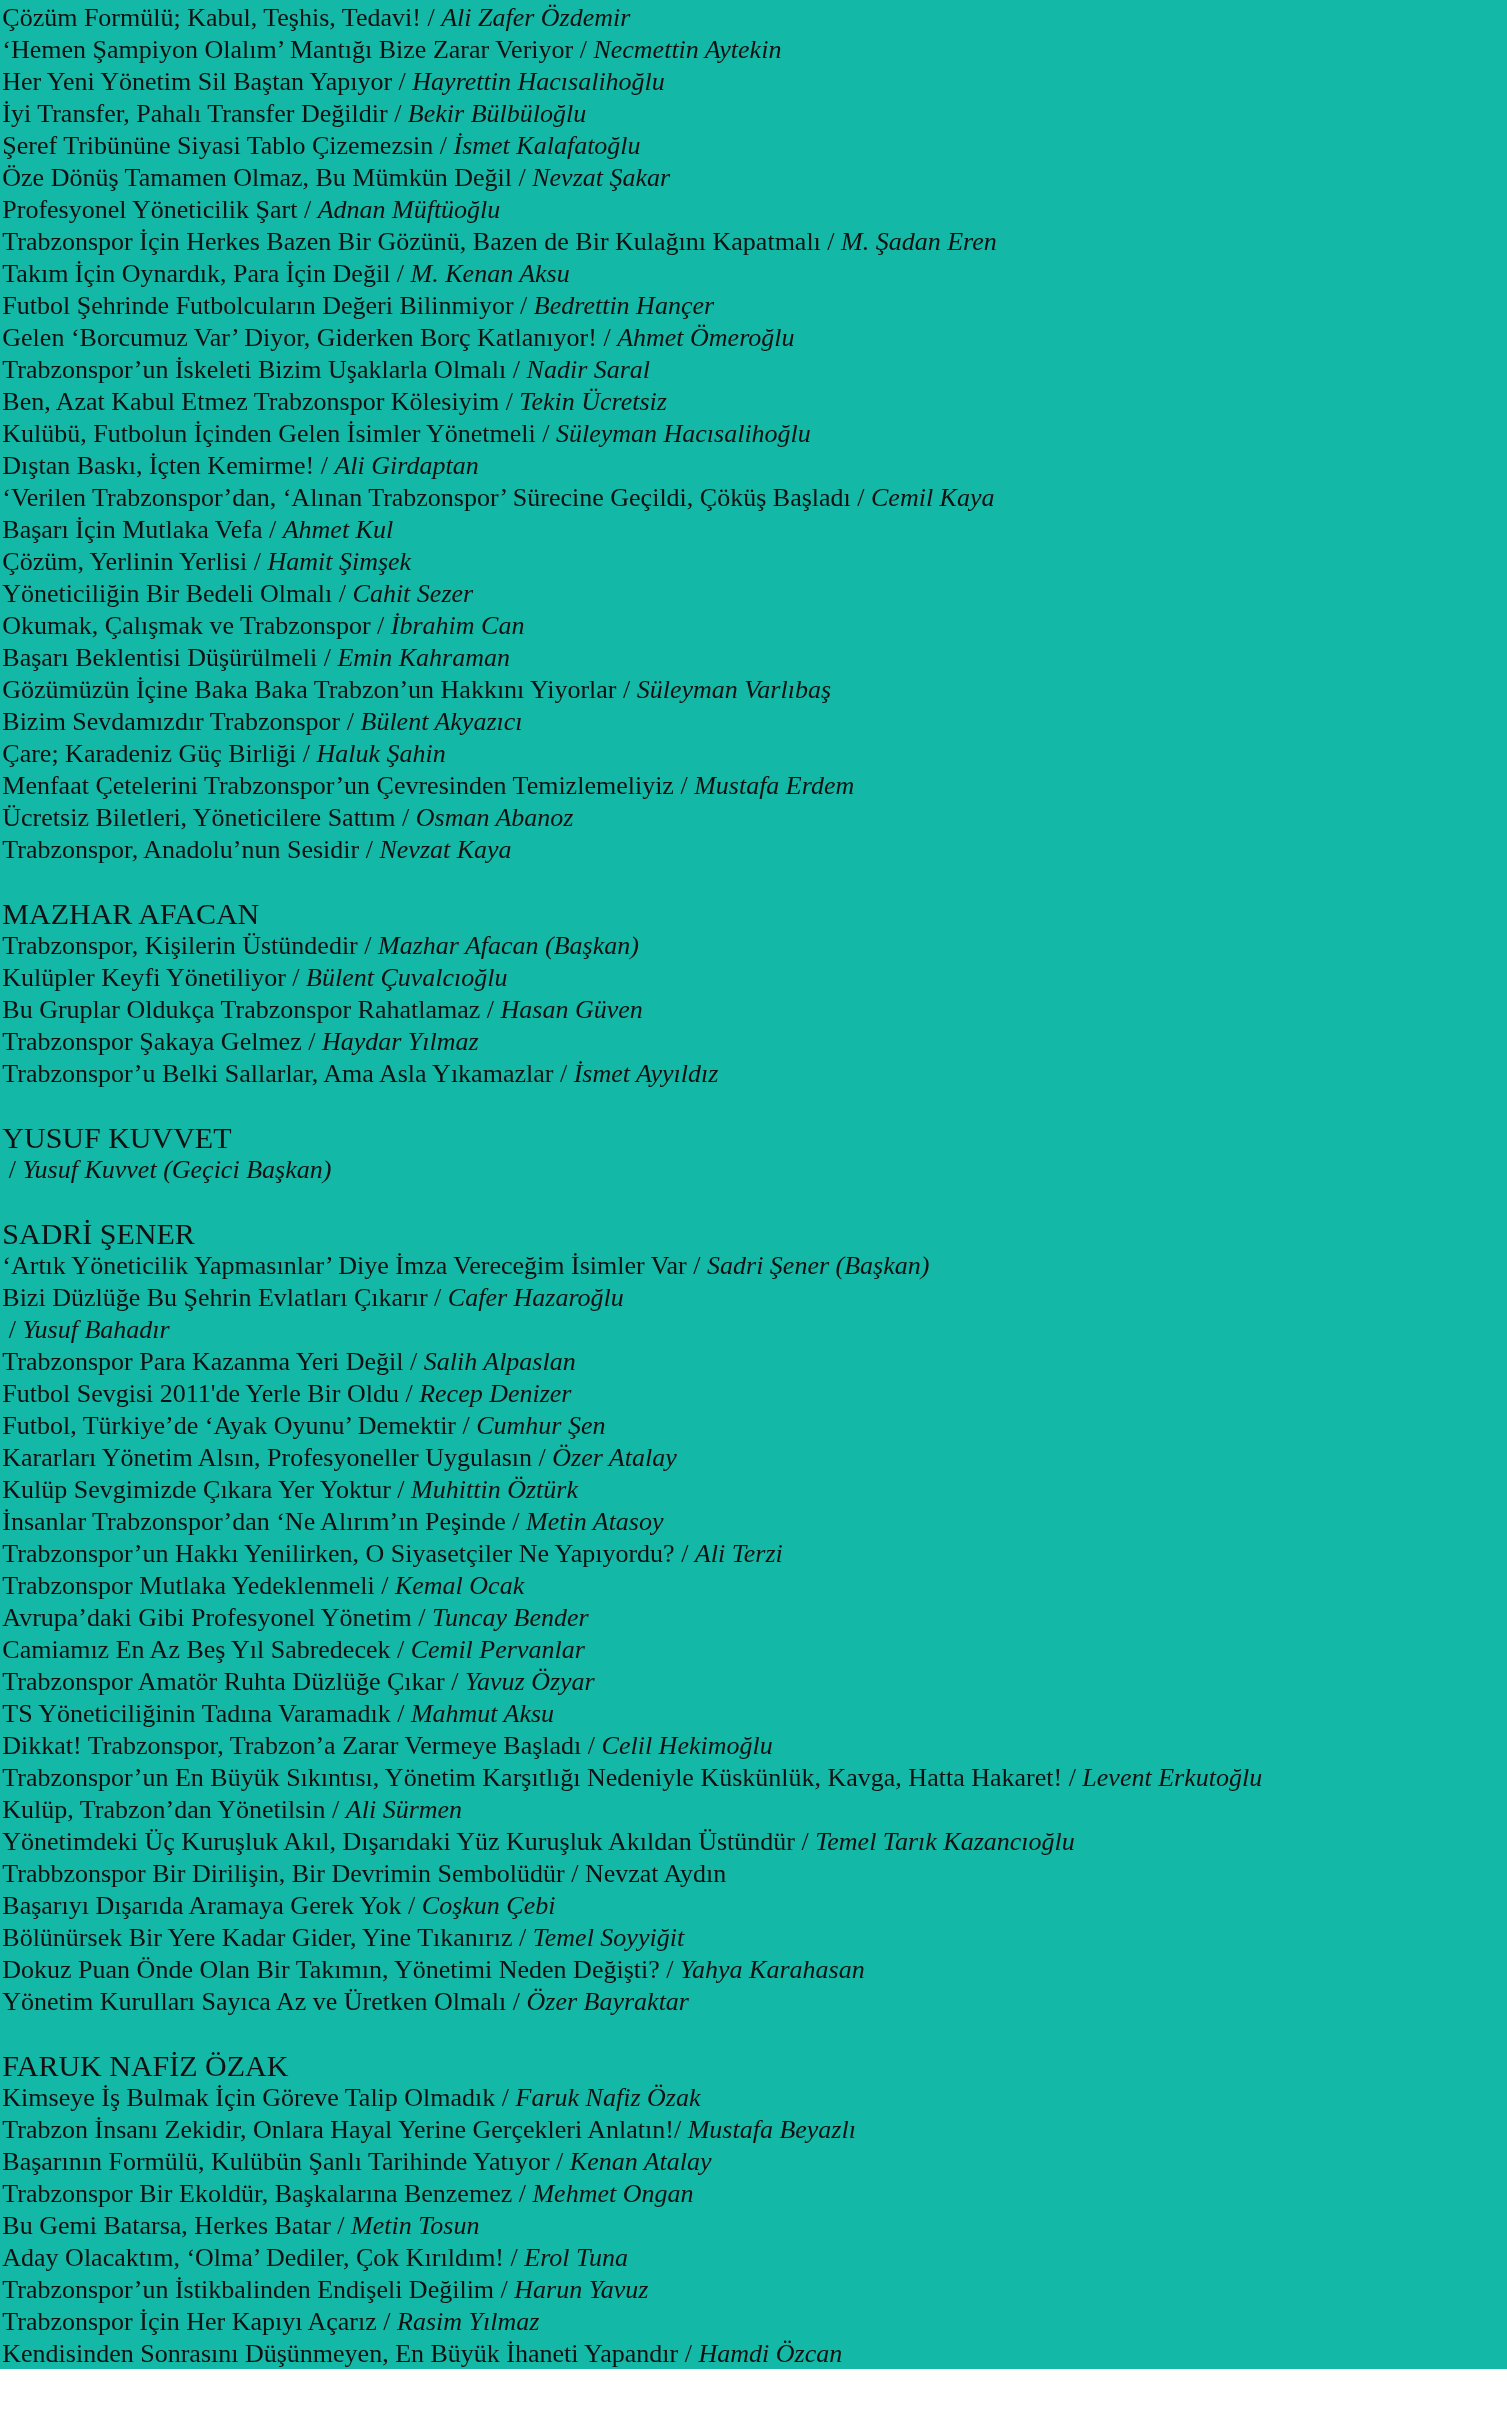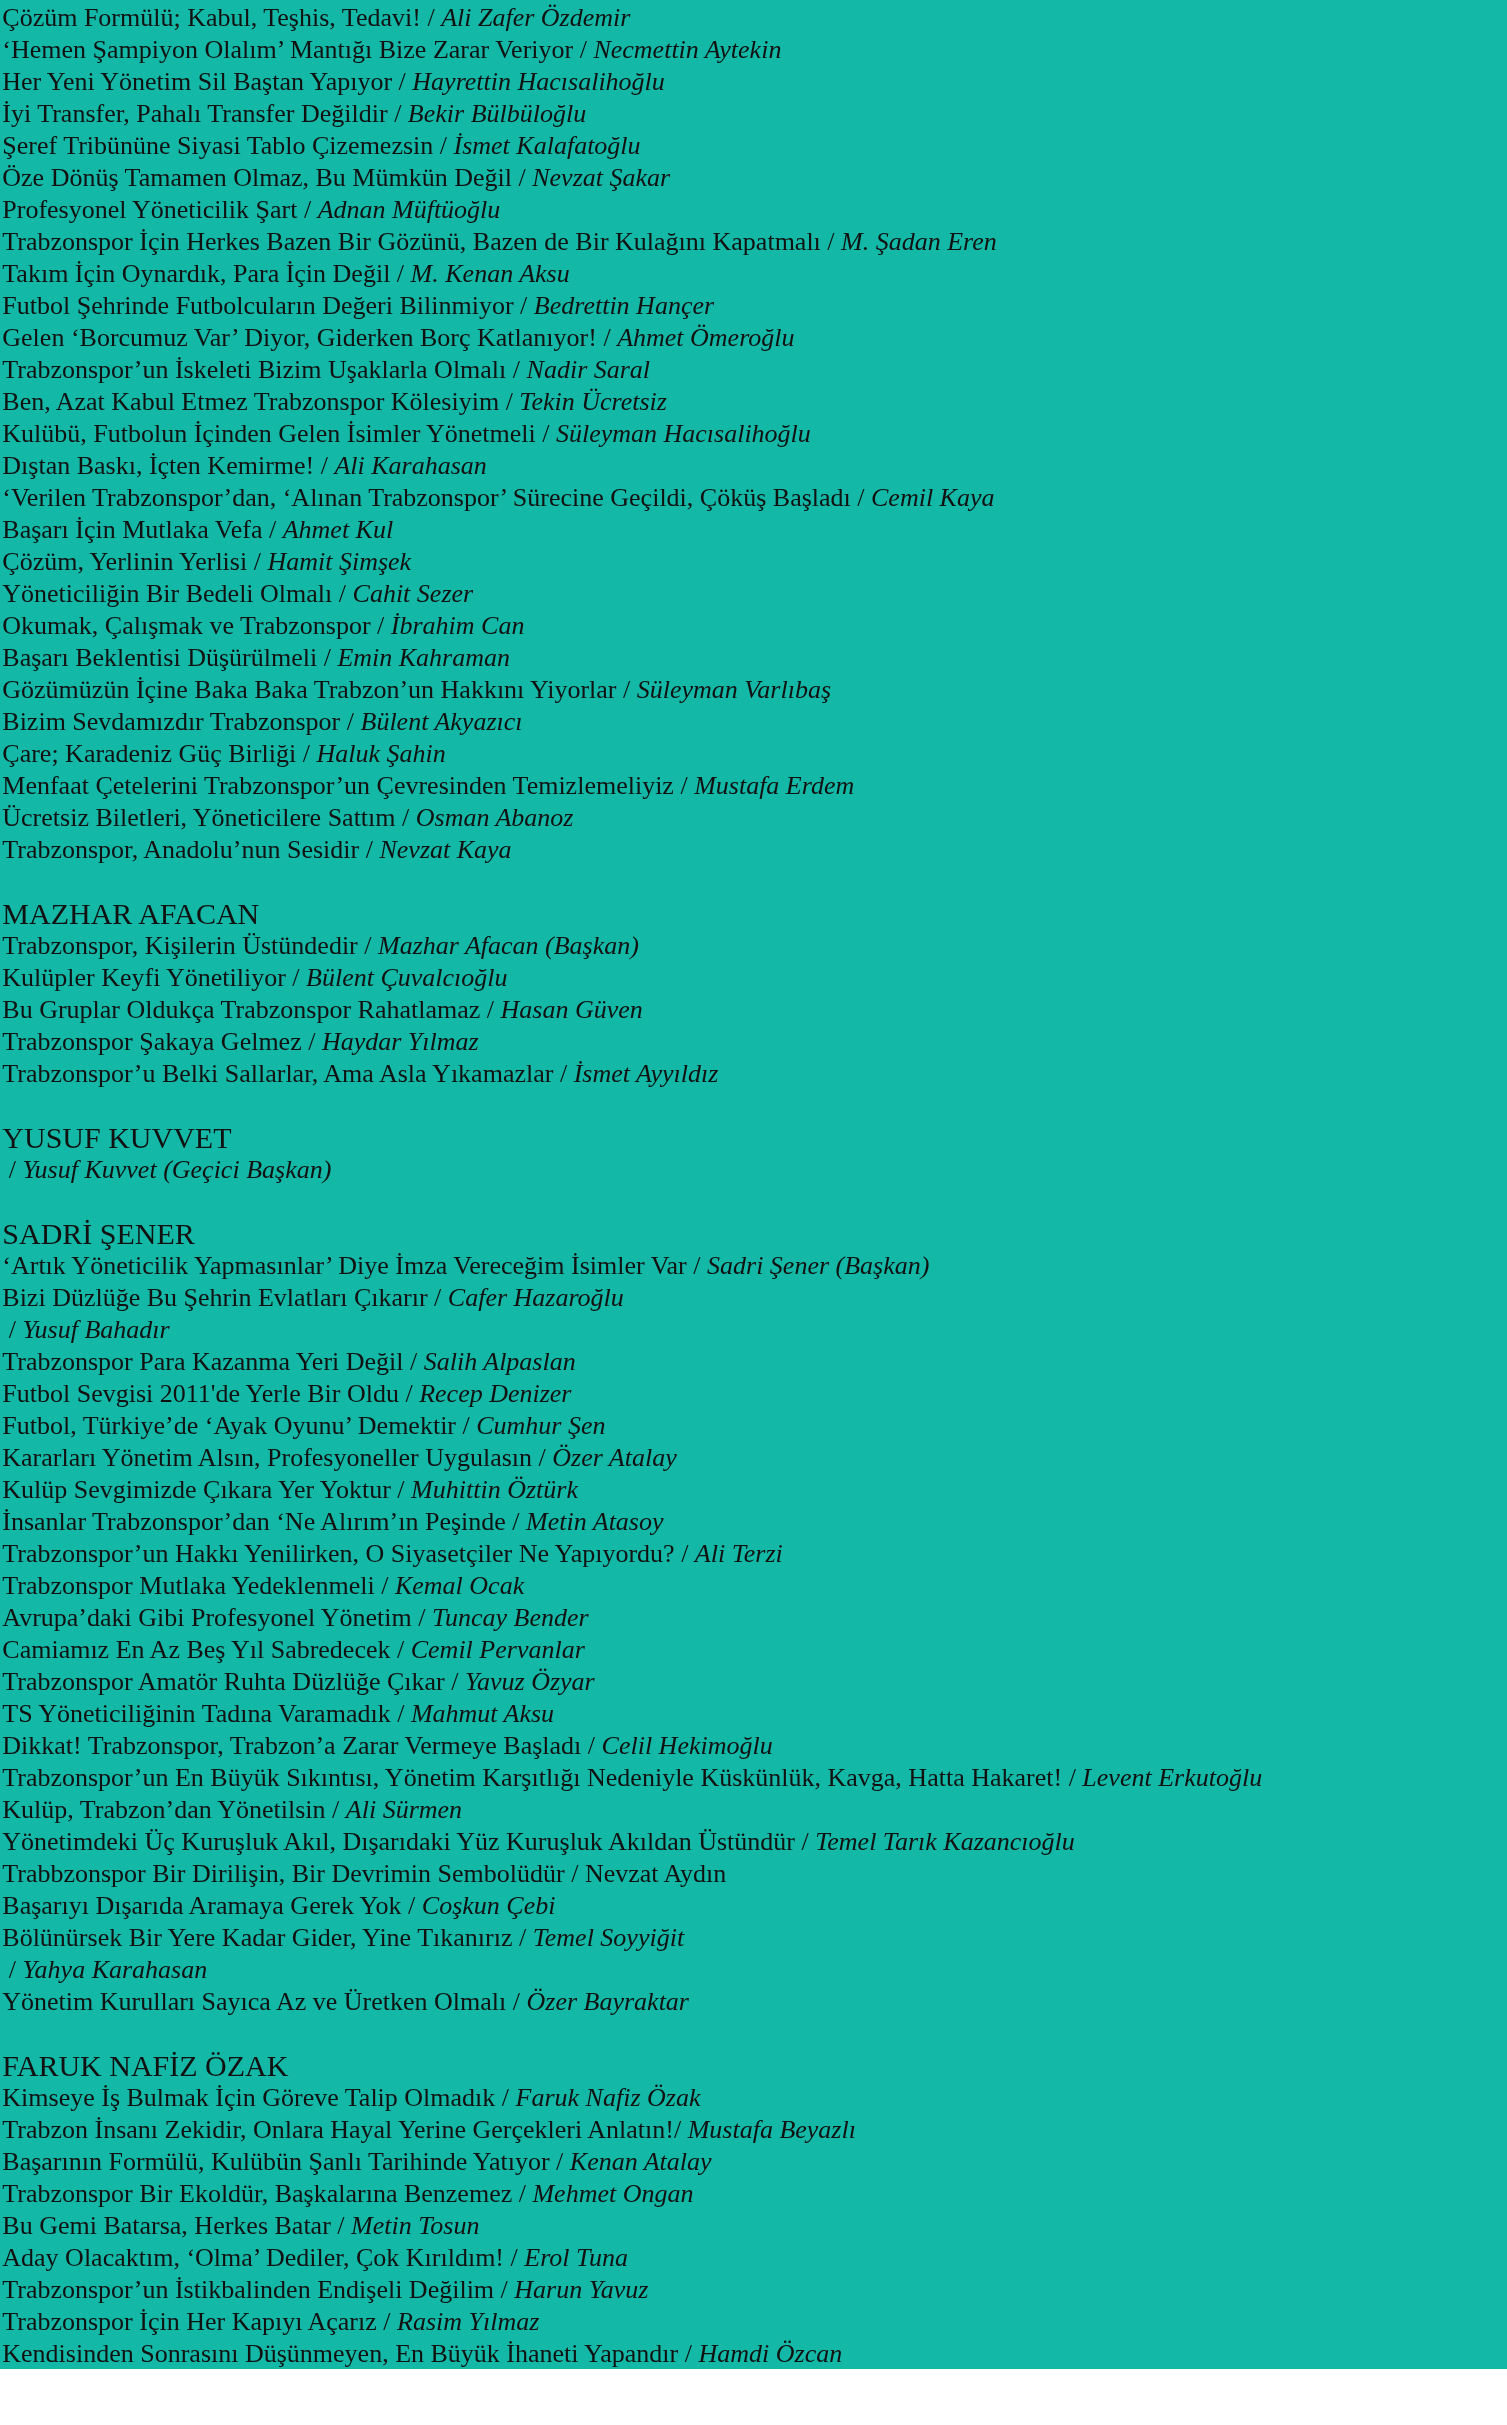--- a/index.html
+++ b/index.html
@@ -149,21 +149,21 @@
   <div class="row">
     <span class="entry-title">Kulübü, Futbolun İçinden Gelen İsimler Yönetmeli</span>
     <span class="entry-sep"> / </span>
     <span class="entry-author">Süleyman Hacısalihoğlu</span>
     <span class="leader"></span>
   </div>
 
   <div class="row">
     <span class="entry-title">Dıştan Baskı, İçten Kemirme!</span>
     <span class="entry-sep"> / </span>
-    <span class="entry-author">Ali Karahasan</span>
+    <span class="entry-author">Ali Girdaptan</span>
     <span class="leader"></span>
   </div>
 
   <div class="row">
     <span class="entry-title">‘Verilen Trabzonspor’dan, ‘Alınan Trabzonspor’ Sürecine Geçildi, Çöküş Başladı</span>
     <span class="entry-sep"> / </span>
     <span class="entry-author">Cemil Kaya</span>
     <span class="leader"></span>
   </div>
 
@@ -444,20 +444,21 @@
   </div>
 
   <div class="row">
     <span class="entry-title">Bölünürsek Bir Yere Kadar Gider, Yine Tıkanırız</span>
     <span class="entry-sep"> / </span>
     <span class="entry-author">Temel Soyyiğit</span>
     <span class="leader"></span>
   </div>
 
   <div class="row">
+    <span class="entry-title">Dokuz Puan Önde Olan Bir Takımın, Yönetimi Neden Değişti?</span>
     <span class="entry-sep"> / </span>
     <span class="entry-author">Yahya Karahasan</span>
     <span class="leader"></span>
   </div>
 
   <div class="row">
     <span class="entry-title">Yönetim Kurulları Sayıca Az ve Üretken Olmalı</span>
     <span class="entry-sep"> / </span>
     <span class="entry-author">Özer Bayraktar</span>
     <span class="leader"></span>

